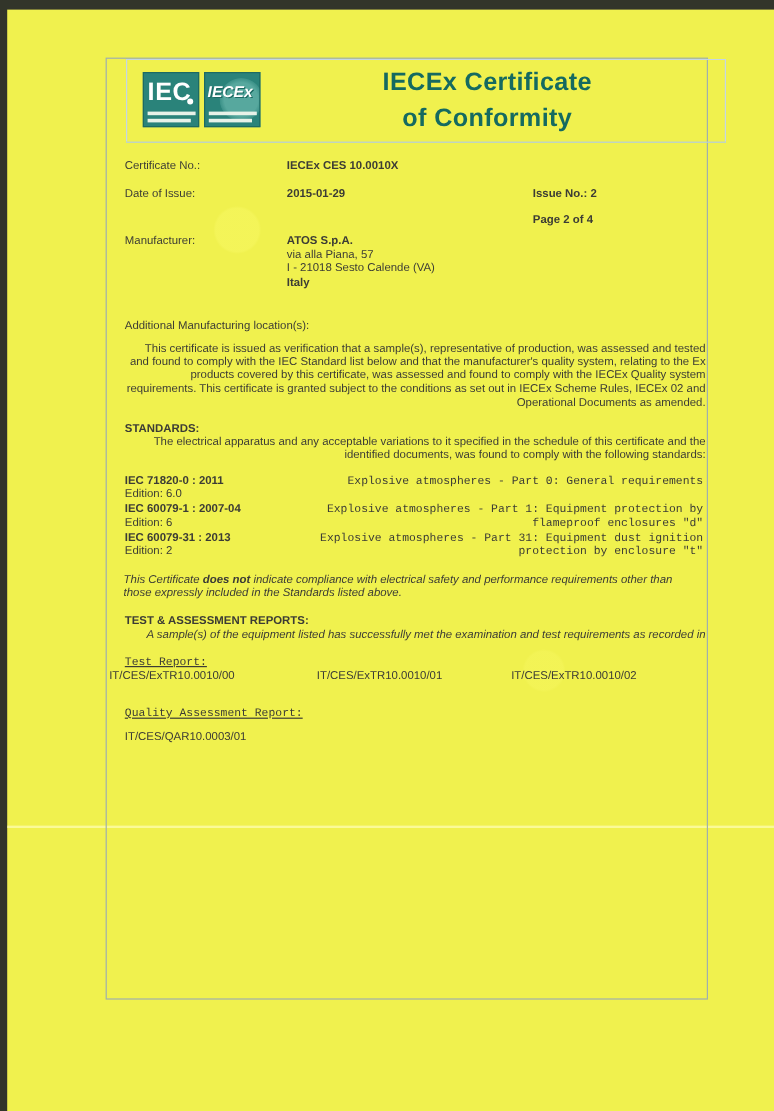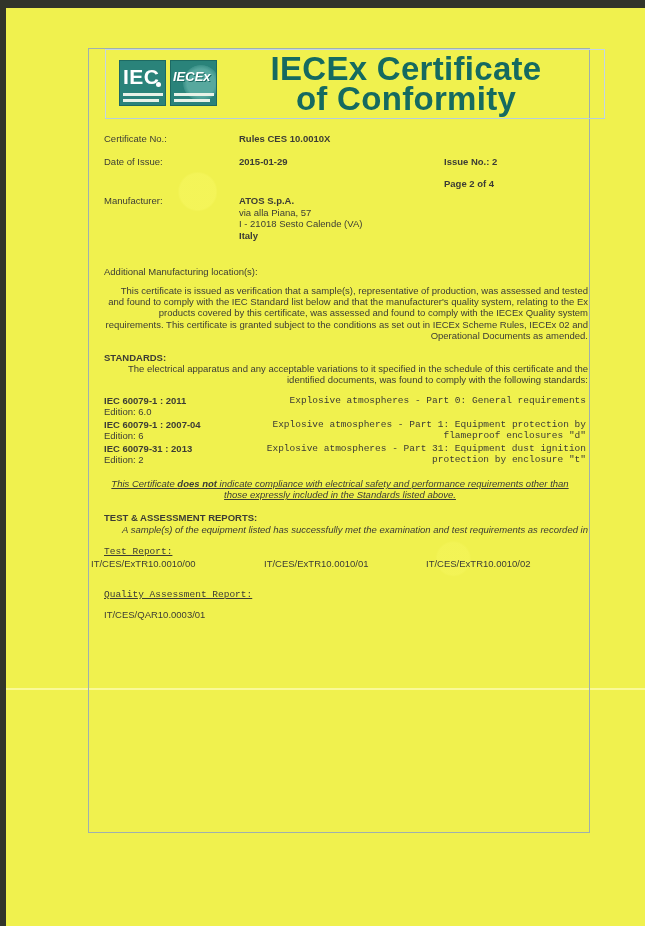--- a/index.html
+++ b/index.html
@@ -109,21 +109,21 @@
     text-shadow: 1px 1px 0 #1d6a63;
   }
 
   .title-block {
     position: absolute;
     left: 112px;
     top: 5px;
     width: 378px;
     text-align: center;
     color: #156a60;
-    font-size: 33px;
+    font-size: 21px;
     font-weight: bold;
     line-height: 30px;
     letter-spacing: 0.3px;
   }
 
   
   .t {
     position: absolute;
     font-size: 9.5px;
     line-height: 11.2px;
@@ -134,21 +134,21 @@
   .b { font-weight: bold; }
   .i { font-style: italic; }
   .u { text-decoration: underline; font-family: Liberation Mono, monospace; }
 
   
   .c1 { left: 15px; }
   .c2 { left: 150px; }
   .c3 { left: 355px; }
 
   .para { width: 484px; }
-  .center { text-align: center; text-decoration: underline; }
+  .center { text-align: left; }
 
   .std-desc { left: 137px; font-family: Liberation Mono, monospace; }
 </style>
 </head>
 <body>
 
 <div class="scan-frame">
   <div class="paper">
 
     <div class="scan-line"></div>
@@ -170,21 +170,21 @@
             <span class="bar2"></span>
           </div>
         </div>
         <div class="title-block">
           <div>IECEx Certificate</div>
           <div>of Conformity</div>
         </div>
       </div>
 
       <div class="t c1" style="top:84px">Certificate No.:</div>
-      <div class="t c2 b" style="top:84px">Rules CES 10.0010X</div>
+      <div class="t c2 b" style="top:84px">IECEx CES 10.0010X</div>
 
       <div class="t c1" style="top:107px">Date of Issue:</div>
       <div class="t c2 b" style="top:107px">2015-01-29</div>
       <div class="t c3 b" style="top:107px">Issue No.: 2</div>
 
       <div class="t c3 b" style="top:129px">Page 2 of 4</div>
 
       <div class="t c1" style="top:146px">Manufacturer:</div>
       <div class="t c2 b" style="top:146px">ATOS S.p.A.</div>
       <div class="t c2" style="top:157.5px">via alla Piana, 57</div>
@@ -192,21 +192,21 @@
       <div class="t c2 b" style="top:180.5px">Italy</div>
 
       <div class="t c1" style="top:217px">Additional Manufacturing location(s):</div>
 
       <div class="t c1 wrap para" style="top:236px">This certificate is issued as verification that a sample(s), representative of production, was assessed and tested and found to comply with the IEC Standard list below and that the manufacturer's quality system, relating to the Ex products covered by this certificate, was assessed and found to comply with the IECEx Quality system requirements. This certificate is granted subject to the conditions as set out in IECEx Scheme Rules, IECEx 02 and Operational Documents as amended.</div>
 
       <div class="t c1 b" style="top:303px">STANDARDS:</div>
       <div class="t c1 wrap para" style="top:314px">The electrical apparatus and any acceptable variations to it specified in the schedule of this certificate and the identified documents, was found to comply with the following standards:</div>
 
       <div>
-        <div class="t c1 b" style="top:346px">IEC 60079-1 : 2011</div>
+        <div class="t c1 b" style="top:346px">IEC 71820-0 : 2011</div>
         <div class="t c1" style="top:357px">Edition: 6.0</div>
         <div class="t std-desc wrap" style="top:346px;width:360px">Explosive atmospheres - Part 0: General requirements</div>
       </div>
       <div>
         <div class="t c1 b" style="top:370px">IEC 60079-1 : 2007-04</div>
         <div class="t c1" style="top:381px">Edition: 6</div>
         <div class="t std-desc wrap" style="top:370px;width:360px">Explosive atmospheres - Part 1: Equipment protection by flameproof enclosures "d"</div>
       </div>
       <div>
         <div class="t c1 b" style="top:394px">IEC 60079-31 : 2013</div>

